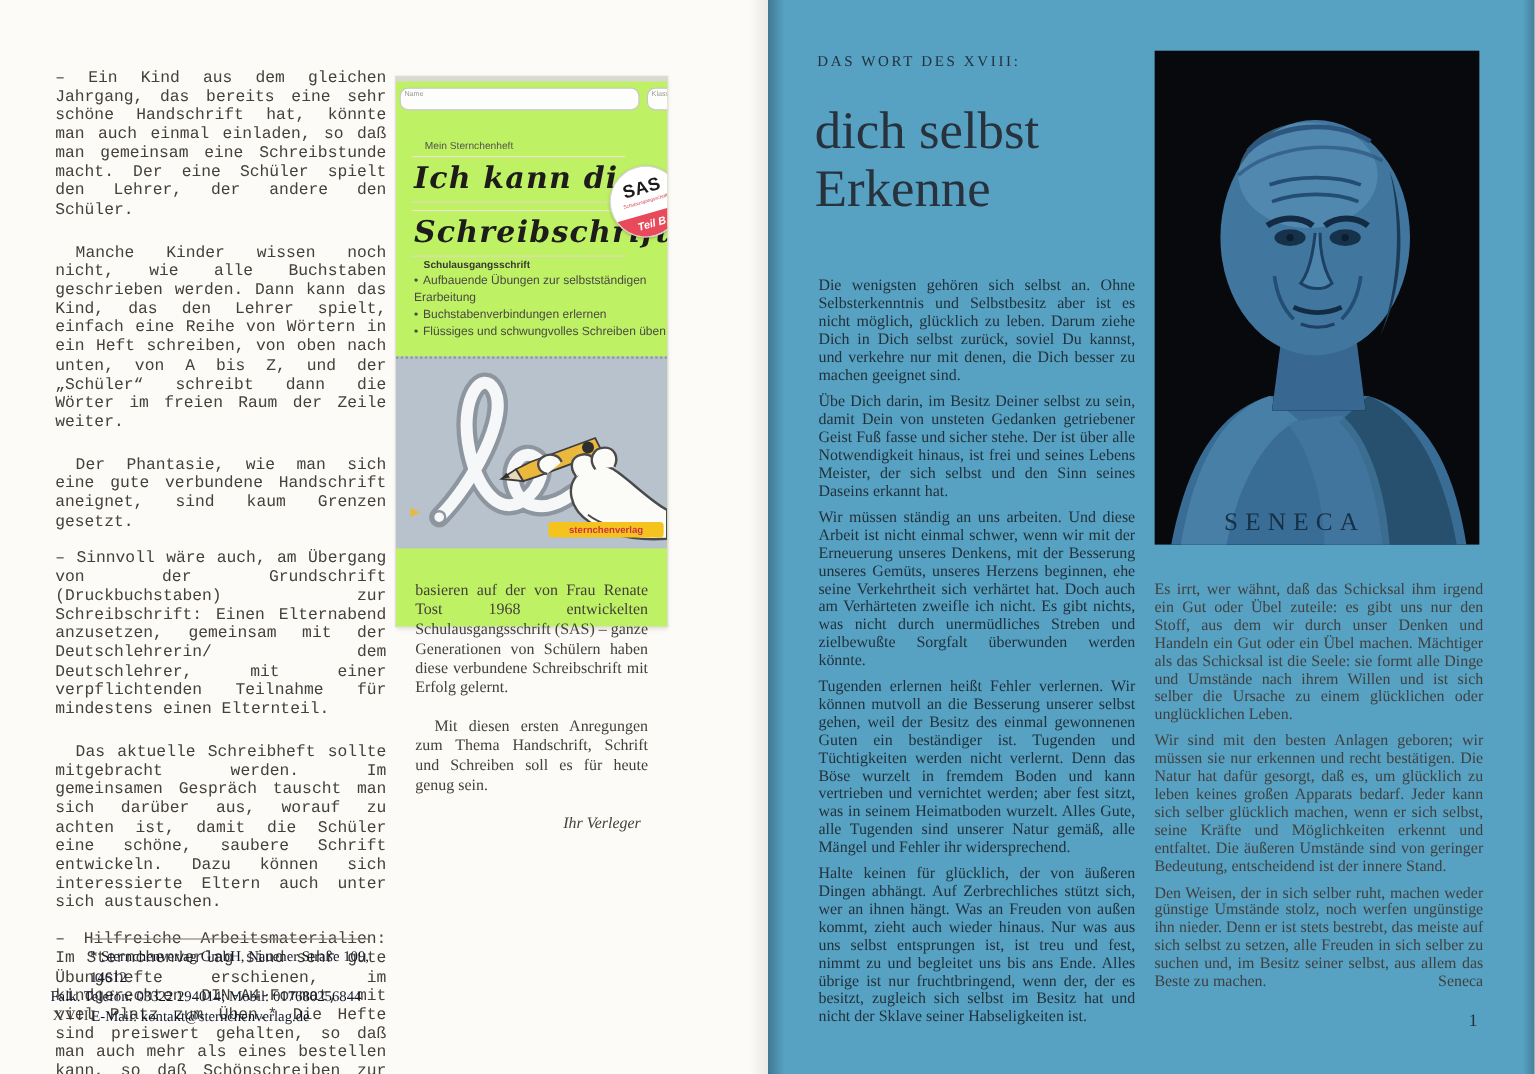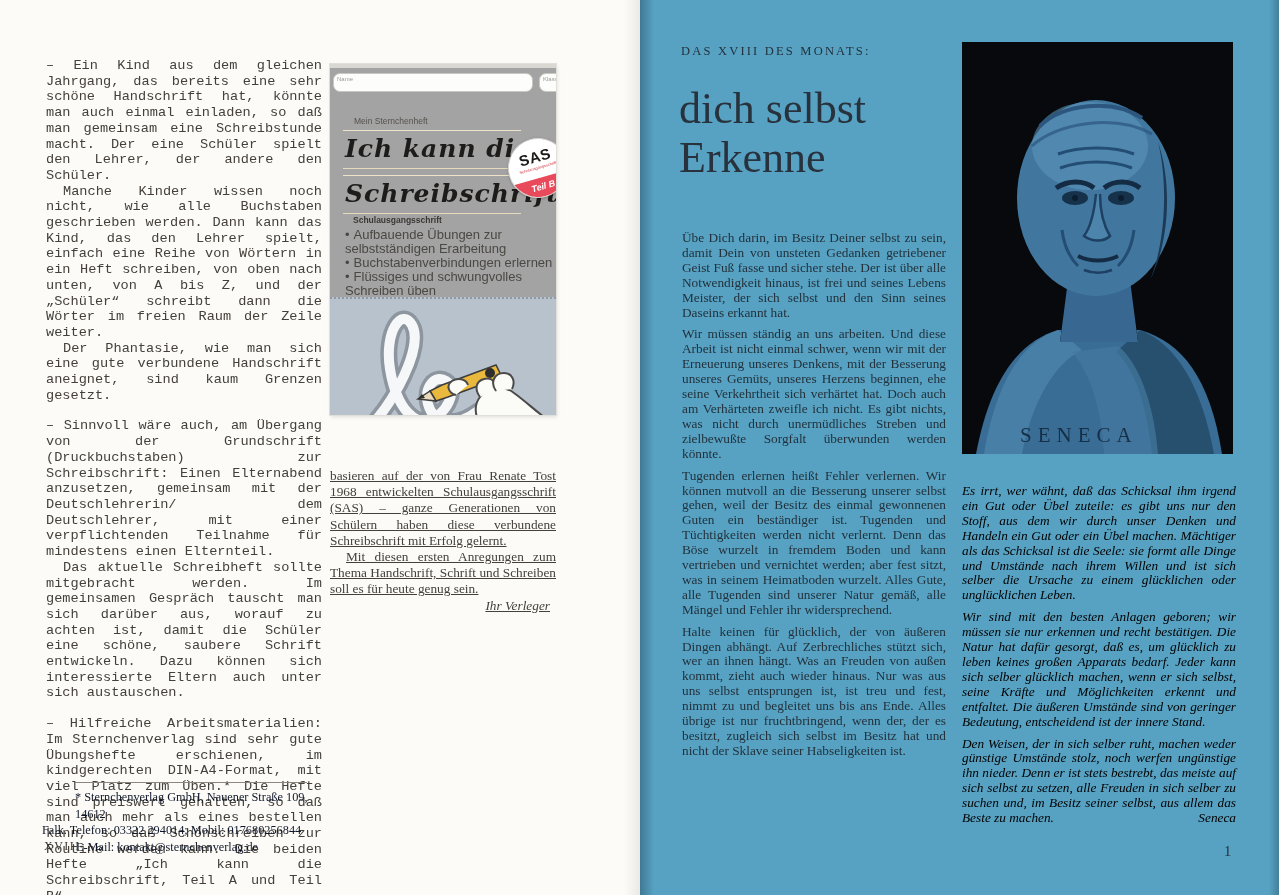--- a/index.html
+++ b/index.html
@@ -7,25 +7,25 @@
            font-family:"Liberation Serif", serif; background:#f6f5f1; }
 
   
   .page-left { position:absolute; left:0; top:0; width:640px; height:895px; background:#fcfbf7; }
   .page-left::after { content:""; position:absolute; right:0; top:0; width:16px; height:100%;
            background:linear-gradient(to right, rgba(0,0,0,0), rgba(0,0,0,0.07)); }
 
   .lcol1 { position:absolute; left:46px; top:58px; width:276px; font-size:13.6px;
            line-height:15.7px; text-align:justify; color:#45403a;font-family:Liberation Mono, monospace; }
   .lcol1 p { margin:0; }
-  .lcol1 p.ind { text-indent:17px; }
+  .lcol1 p.ind { text-indent:17px;margin-top:20px; }
   .lcol1 p.gap { margin-top:15px; }
 
   .lcol2 { position:absolute; left:330px; top:64px; width:226px; }
-  .cover { position:relative; width:226px; height:351px; background:#a3a3a3; overflow:hidden;
+  .cover { position:relative; width:226px; height:458px; background:#bef264; overflow:hidden;
            box-shadow:0 0 0 1px #e0dfda, 1px 2px 4px rgba(0,0,0,0.12); }
   .cover-top-edge { position:absolute; left:0; top:0; width:100%; height:4px; background:#d9d8d2; }
   .field-row { position:absolute; left:3px; top:9px; width:252px; display:flex; gap:6px; }
   .field { border:1px solid #c8c8c2; border-radius:7px; height:13px; font-family:"Liberation Sans",sans-serif;
            font-size:6px; color:#9a9a94; padding:2px 3px; background:#fdfdfb; }
   .field.long { flex:1; }
   .field.small { width:38px; }
   .series-title { position:absolute; left:24px; top:52px; font-family:"Liberation Sans",sans-serif;
            font-size:8.5px; color:#55524c; }
   .script-block { position:absolute; left:13px; top:66px; width:178px; }
@@ -37,31 +37,31 @@
            background:#fff; transform:rotate(-16deg); overflow:hidden; border:1px solid #d6d3d0;
            box-shadow:0 1px 3px rgba(0,0,0,0.25); text-align:center;
            font-family:"Liberation Sans",sans-serif; }
   .sas-top { margin-top:9px; font-weight:bold; font-size:15px; letter-spacing:0.5px; color:#1c1b19; }
   .sas-small { font-size:4px; color:#d8414f; }
   .sas-band { position:absolute; bottom:0; left:0; width:100%; height:19px; background:#e8495b;
            color:#fff; font-size:9px; font-weight:bold; font-style:italic; line-height:18px; }
   .subject { position:absolute; left:23px; top:151px; font-family:"Liberation Sans",sans-serif;
            font-weight:bold; font-size:8.5px; color:#3a3834; }
   .bullets { position:absolute; left:15px; top:164px; margin:0; padding:0; list-style:none;
-           font-family:"Liberation Sans",sans-serif; font-size:13px; line-height:14px; color:#4a4843; }
+           font-family:"Liberation Sans",sans-serif; font-size:10px; line-height:14px; color:#4a4843; }
   .bullets li::before { content:"•"; margin-right:4px; }
   .cover-bottom { position:absolute; left:0; top:233px; width:226px; height:158px;
            background:#b7c2cc; border-top:2px dotted #8f9aa5; }
   .pub-badge { position:absolute; right:3px; bottom:9px; background:#f4c31e; color:#cb3343;
            font-family:"Liberation Sans",sans-serif; font-weight:bold; font-size:8px;
            padding:2px 17px; border-radius:3px; }
 
   .lcol2-text { position:absolute; left:330px; top:468px; width:226px; font-size:13.3px;
            line-height:16.2px; text-align:justify; color:#45403a; }
-  .lcol2-text p { margin:0;text-decoration:underline; }
+  .lcol2-text p { margin:16px; }
   .lcol2-text p.ind { text-indent:16px; }
   .signature { margin-top:14px; text-align:right; font-style:italic; padding-right:6px; }
 
   .footnote { position:absolute; left:42px; top:782px; width:288px; font-size:12.3px;
            line-height:16.5px; color:#0f172a; }
   .fn-rule { width:232px; border-top:1px solid #8d867c; margin:0 0 6px 33px; }
   .fn-l1 { padding-left:33px; }
   .fn-l3 { padding-left:34px; }
   .lpage-num { position:absolute; left:44px; top:839px; font-size:12px; letter-spacing:1.5px; color:#3e3933; }
 
@@ -73,21 +73,21 @@
            background:linear-gradient(to left, rgba(10,25,35,0.25), rgba(10,25,35,0)); }
 
   .kicker { position:absolute; left:41px; top:44px; font-size:12.5px; letter-spacing:2.2px; color:#23313b; }
   .big-title { position:absolute; left:39px; top:84px; font-size:44px; line-height:49px; color:#273публ23;
            color:#28323d; }
   .rcol1 { position:absolute; left:42px; top:231px; width:264px; font-size:13.3px; line-height:14.9px;
            text-align:justify; color:#22313b; }
   .rcol1 p { margin:0 0 7px 0; }
   .bust { position:absolute; left:322px; top:42px; width:271px; height:412px; display:block; }
   .rcol2 { position:absolute; left:322px; top:484px; width:274px; font-size:13.3px; line-height:14.9px;
-           text-align:justify; color:#000000;font-style:italic; }
+           text-align:justify; color:#404040; }
   .rcol2 p { margin:0 0 7px 0; }
   .attrib { float:right; }
   .rpage-num { position:absolute; left:584px; top:843px; font-size:14.5px; color:#22313b; }
 </style>
 </head>
 <body>
 
 <div id="stage">
 
   <div class="page-left">
@@ -164,28 +164,29 @@
       <div class="fn-l1">* Sternchenverlag GmbH, Nauener Straße 109, 14612</div>
       <div>Falk. Telefon: 03322 294014; Mobil: 017680256844</div>
       <div class="fn-l3">E-Mail: kontakt@sternchenverlag.de</div>
     </div>
 
     <div class="lpage-num">XVIII</div>
   </div>
 
   <div class="page-right">
 
-    <div class="kicker">DAS XVIII DES MONATS:</div>
+    <div class="kicker">DAS WORT DES XVIII:</div>
 
     <div class="big-title">
       <div>dich selbst</div>
       <div>Erkenne</div>
     </div>
 
     <div class="rcol1">
+      <p>Die wenigsten gehören sich selbst an. Ohne Selbsterkenntnis und Selbstbesitz aber ist es nicht möglich, glücklich zu leben. Darum ziehe Dich in Dich selbst zurück, soviel Du kannst, und verkehre nur mit denen, die Dich besser zu machen geeignet sind.</p>
       <p>Übe Dich darin, im Besitz Deiner selbst zu sein, damit Dein von unsteten Gedanken getriebener Geist Fuß fasse und sicher stehe. Der ist über alle Notwendigkeit hinaus, ist frei und seines Lebens Meister, der sich selbst und den Sinn seines Daseins erkannt hat.</p>
       <p>Wir müssen ständig an uns arbeiten. Und diese Arbeit ist nicht einmal schwer, wenn wir mit der Erneuerung unseres Denkens, mit der Besserung unseres Gemüts, unseres Herzens beginnen, ehe seine Verkehrtheit sich verhärtet hat. Doch auch am Verhärteten zweifle ich nicht. Es gibt nichts, was nicht durch unermüdliches Streben und zielbewußte Sorgfalt überwunden werden könnte.</p>
       <p>Tugenden erlernen heißt Fehler verlernen. Wir können mutvoll an die Besserung unserer selbst gehen, weil der Besitz des einmal gewonnenen Guten ein beständiger ist. Tugenden und Tüchtigkeiten werden nicht verlernt. Denn das Böse wurzelt in fremdem Boden und kann vertrieben und vernichtet werden; aber fest sitzt, was in seinem Heimatboden wurzelt. Alles Gute, alle Tugenden sind unserer Natur gemäß, alle Mängel und Fehler ihr widersprechend.</p>
       <p>Halte keinen für glücklich, der von äußeren Dingen abhängt. Auf Zerbrechliches stützt sich, wer an ihnen hängt. Was an Freuden von außen kommt, zieht auch wieder hinaus. Nur was aus uns selbst entsprungen ist, ist treu und fest, nimmt zu und begleitet uns bis ans Ende. Alles übrige ist nur fruchtbringend, wenn der, der es besitzt, zugleich sich selbst im Besitz hat und nicht der Sklave seiner Habseligkeiten ist.</p>
     </div>
 
     <svg class="bust" viewBox="0 0 271 412">
       <rect width="271" height="412" fill="#07090c"></rect>
 
       <path d="M14,412 C28,338 56,300 96,288 L178,288 C220,300 248,336 260,412 Z" fill="#3a6d96"></path>

